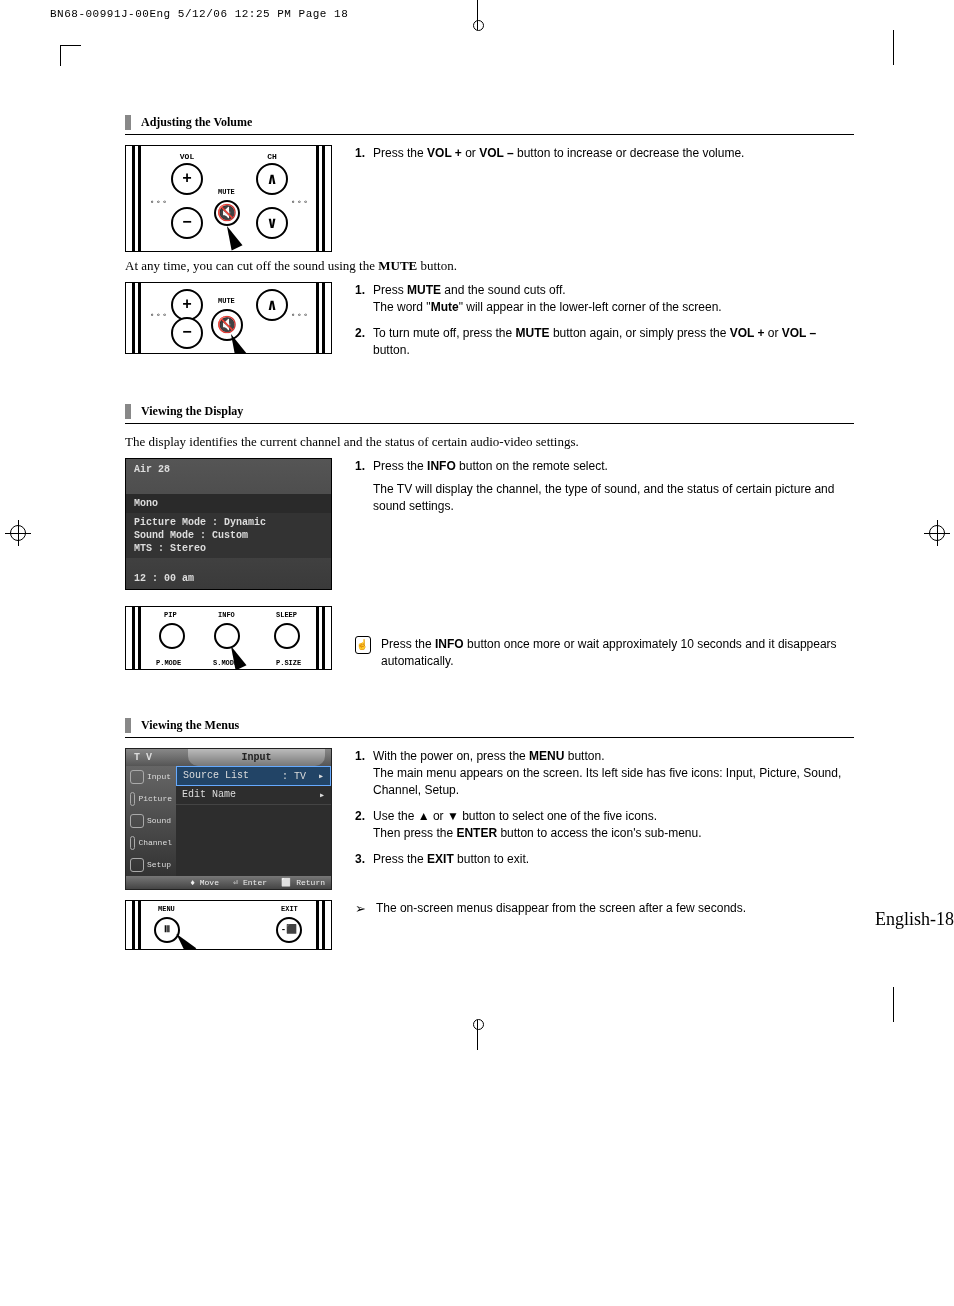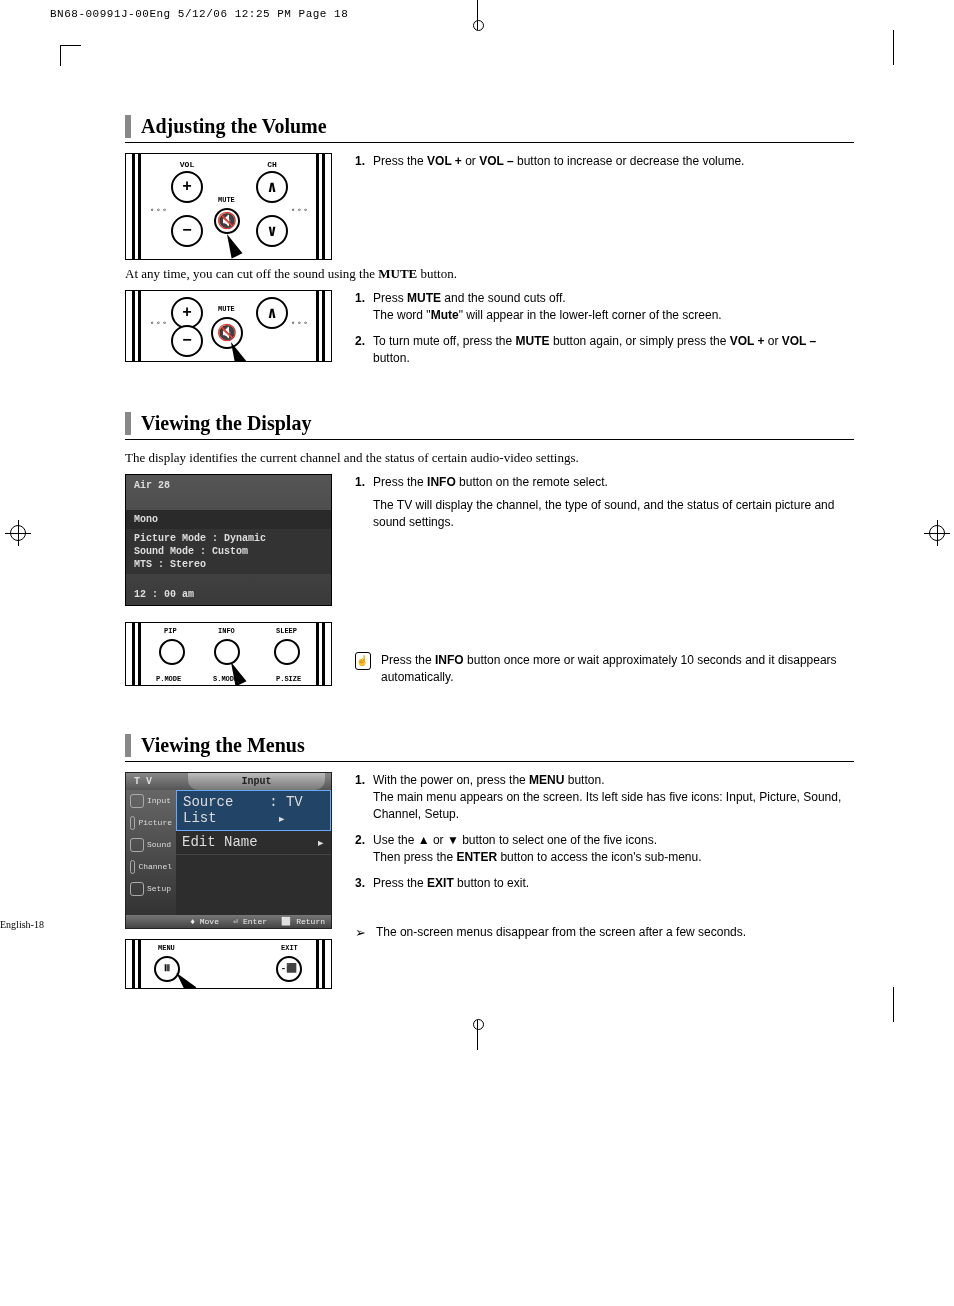--- a/index.html
+++ b/index.html
@@ -95,21 +95,21 @@
   }
   .content {
     position: absolute;
     top: 115px;
     left: 125px;
     right: 100px;
   }
   .section-title {
     font-family: "Times New Roman", serif;
     font-weight: bold;
-    font-size: 20px;
+    font-size: 12px;
     border-left: 6px solid #888;
     padding-left: 10px;
     margin: 0 0 4px 0;
   }
   .title-rule {
     border-top: 1px solid #000;
     margin: 2px 0 10px 0;
   }
   .two-col {
     display: flex;
@@ -252,21 +252,21 @@
     border: 1px solid #aaa;
     border-radius: 3px;
     display: inline-block;
   }
   .menu-main { flex: 1; background: #2d2d2d; }
   .menu-item-row {
     padding: 3px 6px;
     border-bottom: 1px solid #444;
     display: flex;
     justify-content: space-between;
-    font-size: 14px;
+    font-size: 10px;
   }
   .menu-item-row.sel { background: #224466; border: 1px solid #6af; }
   .menu-footer {
     background: linear-gradient(#777, #444);
     padding: 2px 6px;
     font-size: 8px;
     text-align: right;
     color: #eee;
   }
   .arrow-up::before { content: "▲"; }
@@ -277,23 +277,23 @@
     gap: 10px;
     align-items: flex-start;
   }
   .arrow-note .chev {
     font-size: 13px;
   }
   .page-footer {
     position: absolute;
     bottom: 120px;
     left: 0; right: 0;
-    text-align: left;
+    text-align: right;
     font-family: "Times New Roman", serif;
-    font-size: 10px;
+    font-size: 18px;
   }
   .dots {
     position: absolute;
     font-size: 7px;
     letter-spacing: 2px;
     color: #000;
   }
 </style>
 </head>
 <body>

